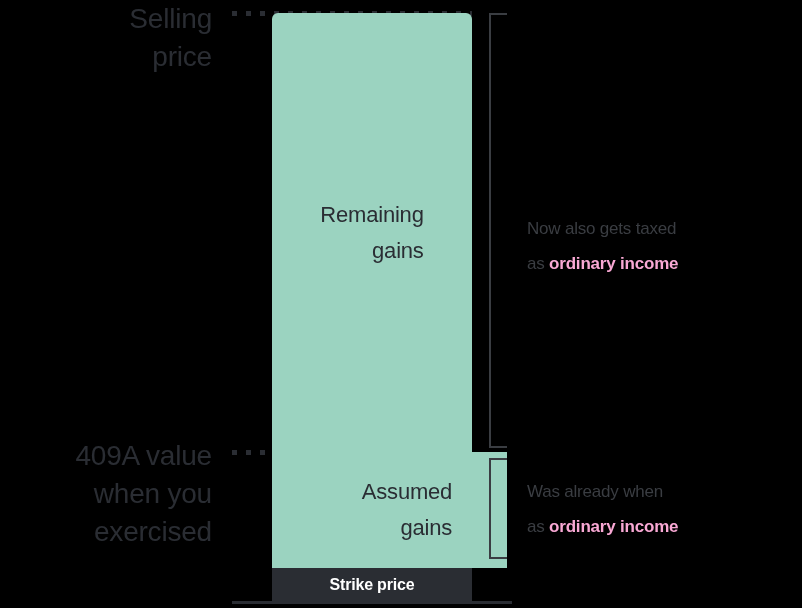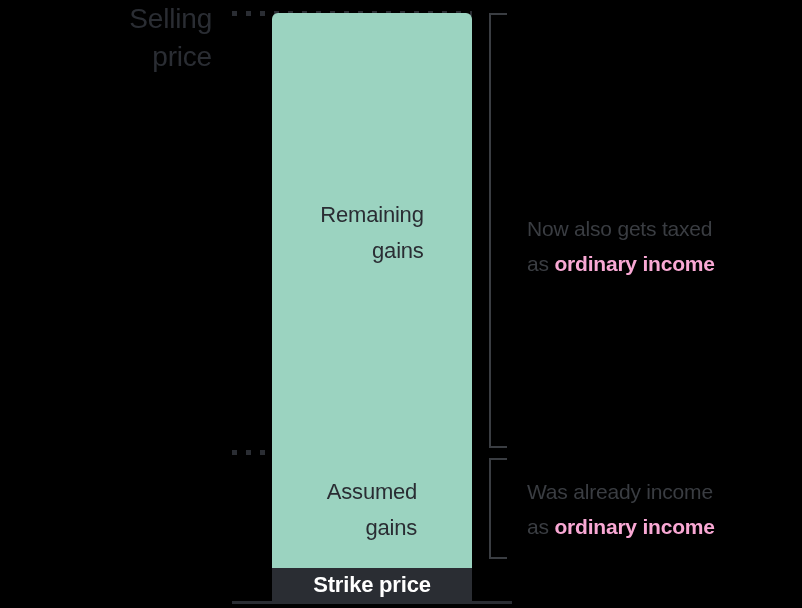--- a/index.html
+++ b/index.html
@@ -67,20 +67,21 @@
   #segment-assumed {
     position: absolute;
     left: 0;
     top: 439px;
     width: 100%;
     height: 116px;
     background: #9BD3C0;
     display: flex;
     align-items: center;
     justify-content: center;
+    padding-left: 35px;
   }
   #segment-strike {
     position: absolute;
     left: 0;
     top: 555px;
     width: 100%;
     height: 34px;
     background: #2a2d33;
     display: flex;
     align-items: center;
@@ -89,21 +90,21 @@
   .seg-label {
     color: #2a2d33;
     font-size: 22px;
     line-height: 36px;
     text-align: right;
     white-space: pre-line;
     letter-spacing: -0.2px;
   }
   #strike-label {
     color: #ffffff;
-    font-size: 22px;
+    font-size: 16px;
     font-weight: bold;
     letter-spacing: -0.2px;
     text-align: center;
   }
 
   
   #baseline {
     position: absolute;
     left: 232px;
     top: 601px;
@@ -124,36 +125,39 @@
   }
   #bracket-upper { top: 13px;  height: 435px; }
   #bracket-lower { top: 458px; height: 101px; }
 
   
   .right-note {
     position: absolute;
     left: 527px;
     width: 256px;
     color: #3a3d42;
-    font-size: 21px;
+    font-size: 17px;
     line-height: 35px;
     letter-spacing: -0.2px;
   }
   #note-upper { top: 211px; }
   #note-lower { top: 474px; }
   .right-note .strong { font-weight: bold; color: #f9a8d4; }
 </style>
 </head>
 <body>
 
 <div id="stage">
 
   <div id="label-selling" class="left-label">Selling
 price</div>
 
+  <div id="label-409a" class="left-label">409A value
+when you
+exercised</div>
 
   <div id="leader-top" class="leader"></div>
   <div id="leader-middle" class="leader"></div>
 
   <div id="bar-column">
 
     <div id="segment-remaining">
       <span class="seg-label">Remaining
 gains</span>
     </div>
@@ -173,17 +177,17 @@
 
   <div id="bracket-upper" class="bracket"></div>
   <div id="bracket-lower" class="bracket"></div>
 
   <div id="note-upper" class="right-note">
     <span>Now also gets taxed</span><br>
     <span>as </span><span class="strong">ordinary income</span>
   </div>
 
   <div id="note-lower" class="right-note">
-    <span>Was already income</span><br>
+    <span>Was already when</span><br>
     <span>as </span><span class="strong">ordinary income</span>
   </div>
 
 </div>
 
 </body></html>

